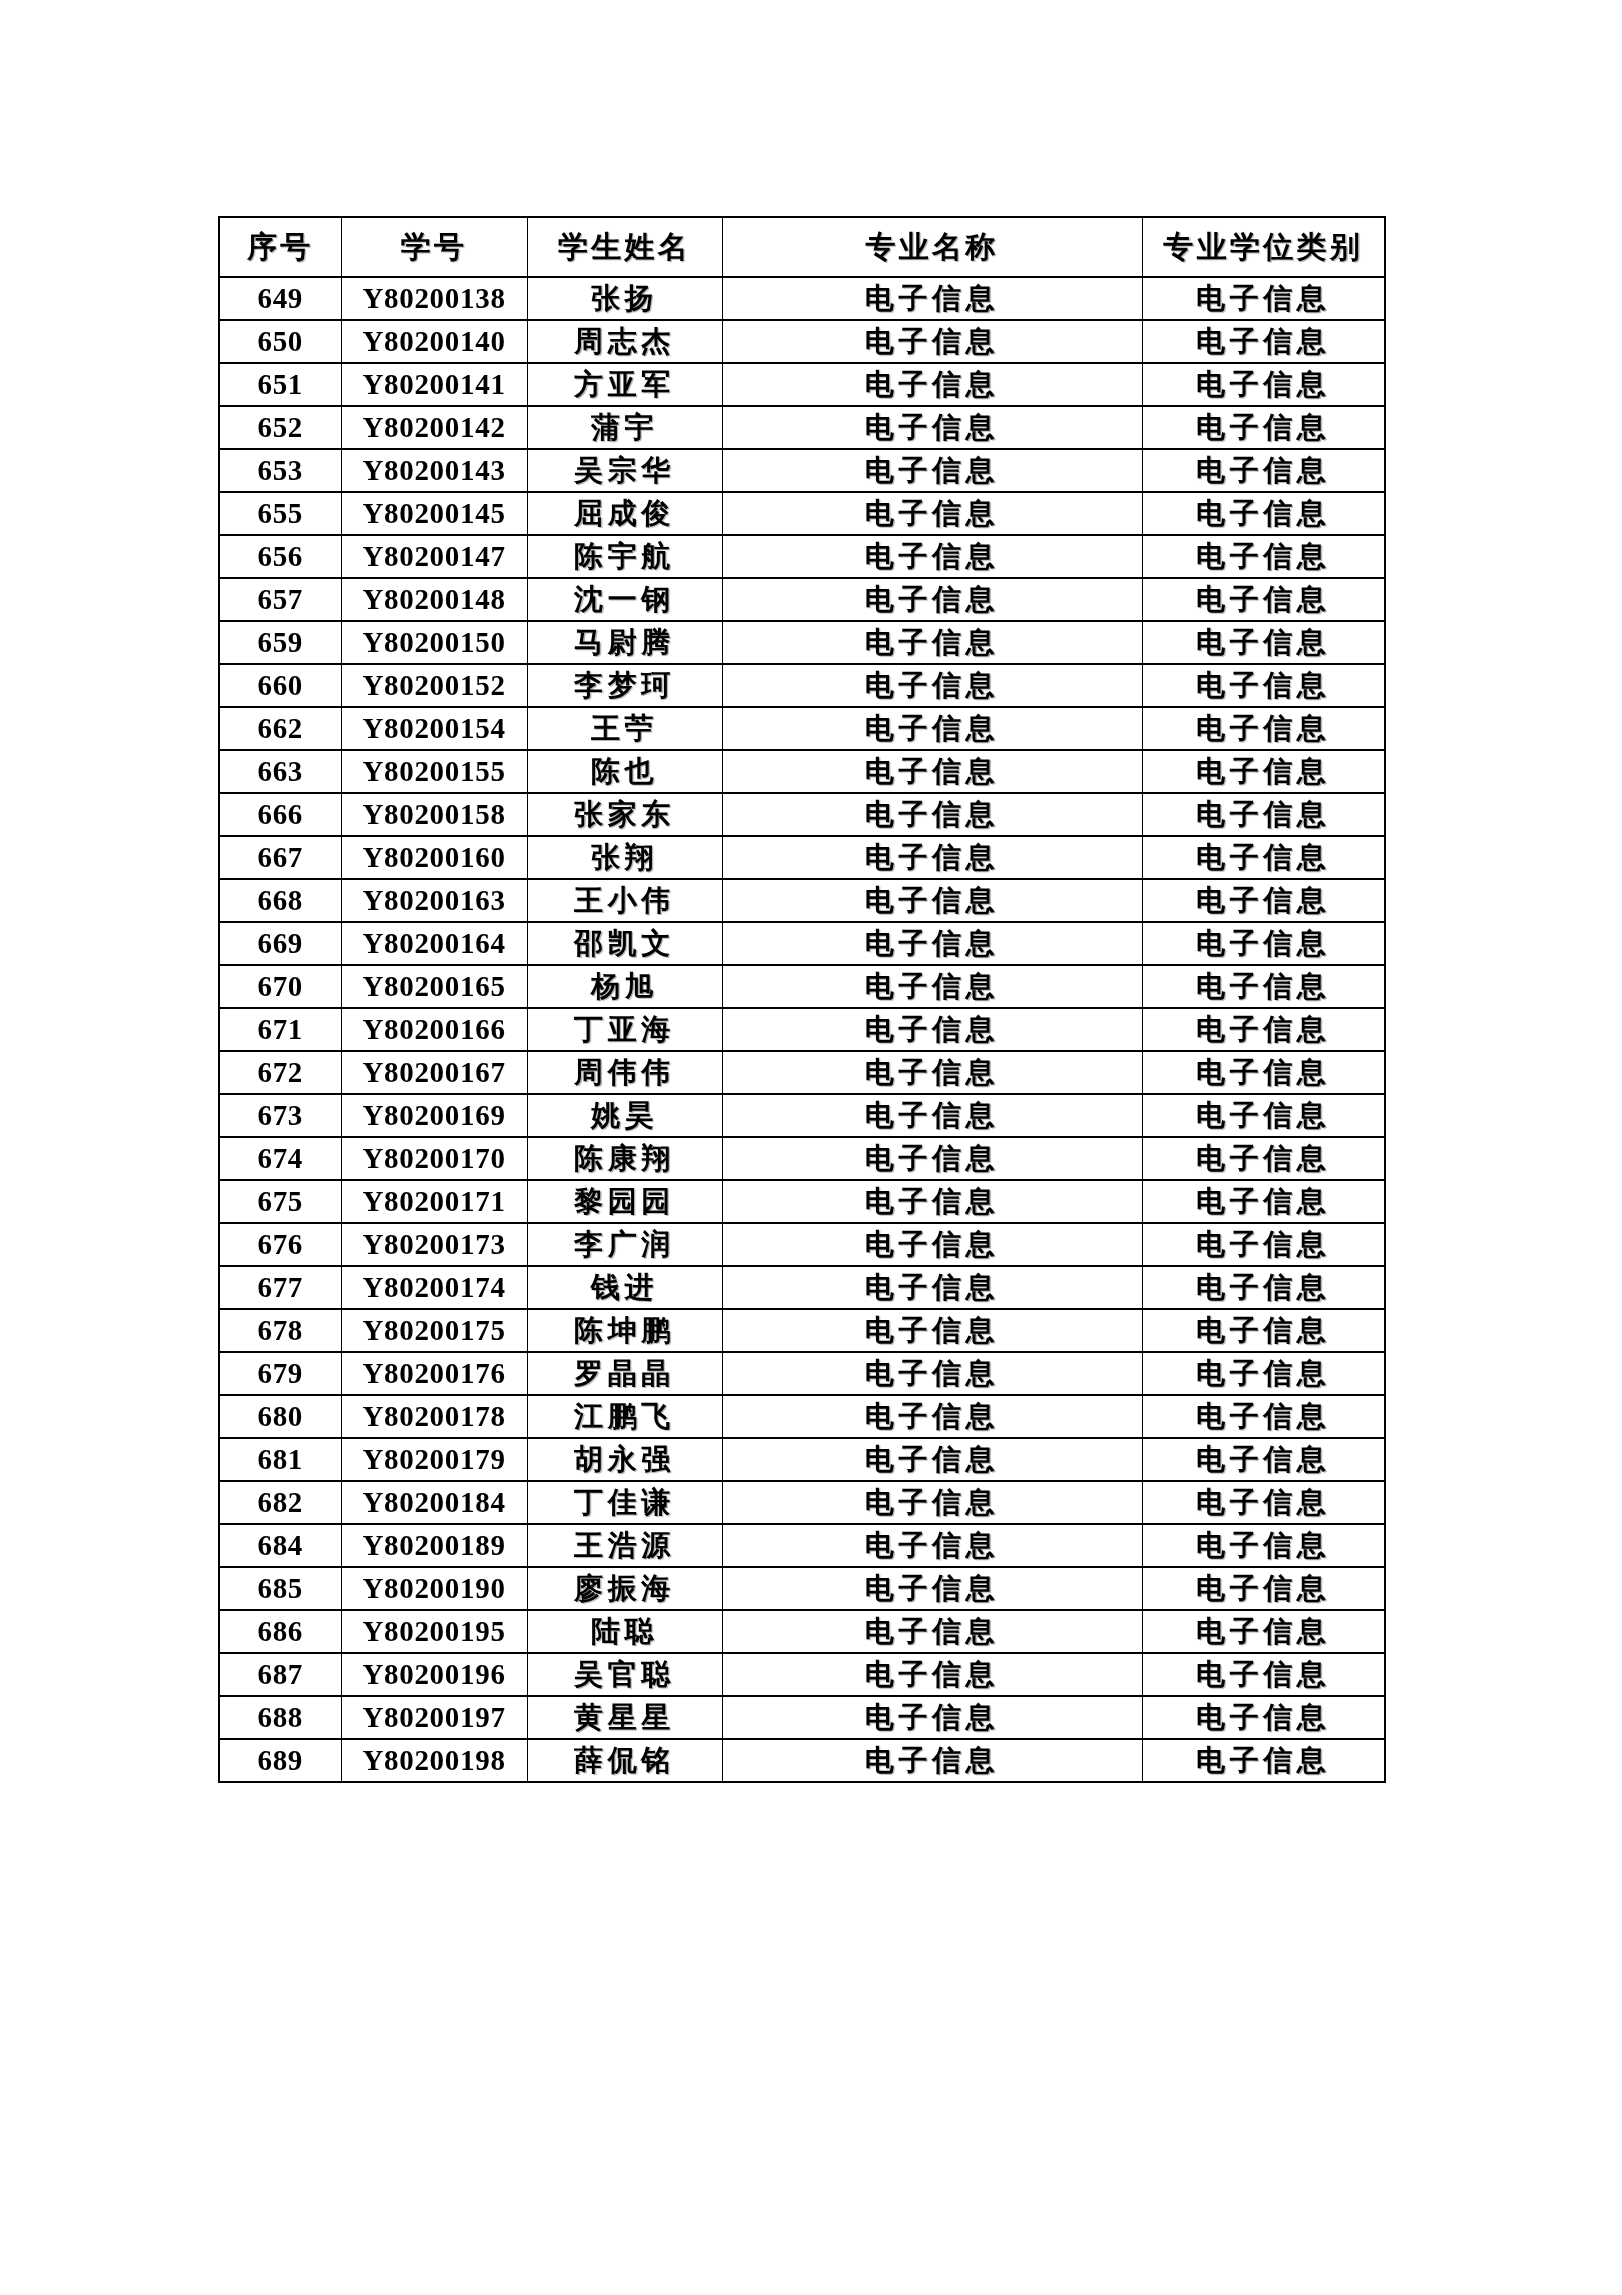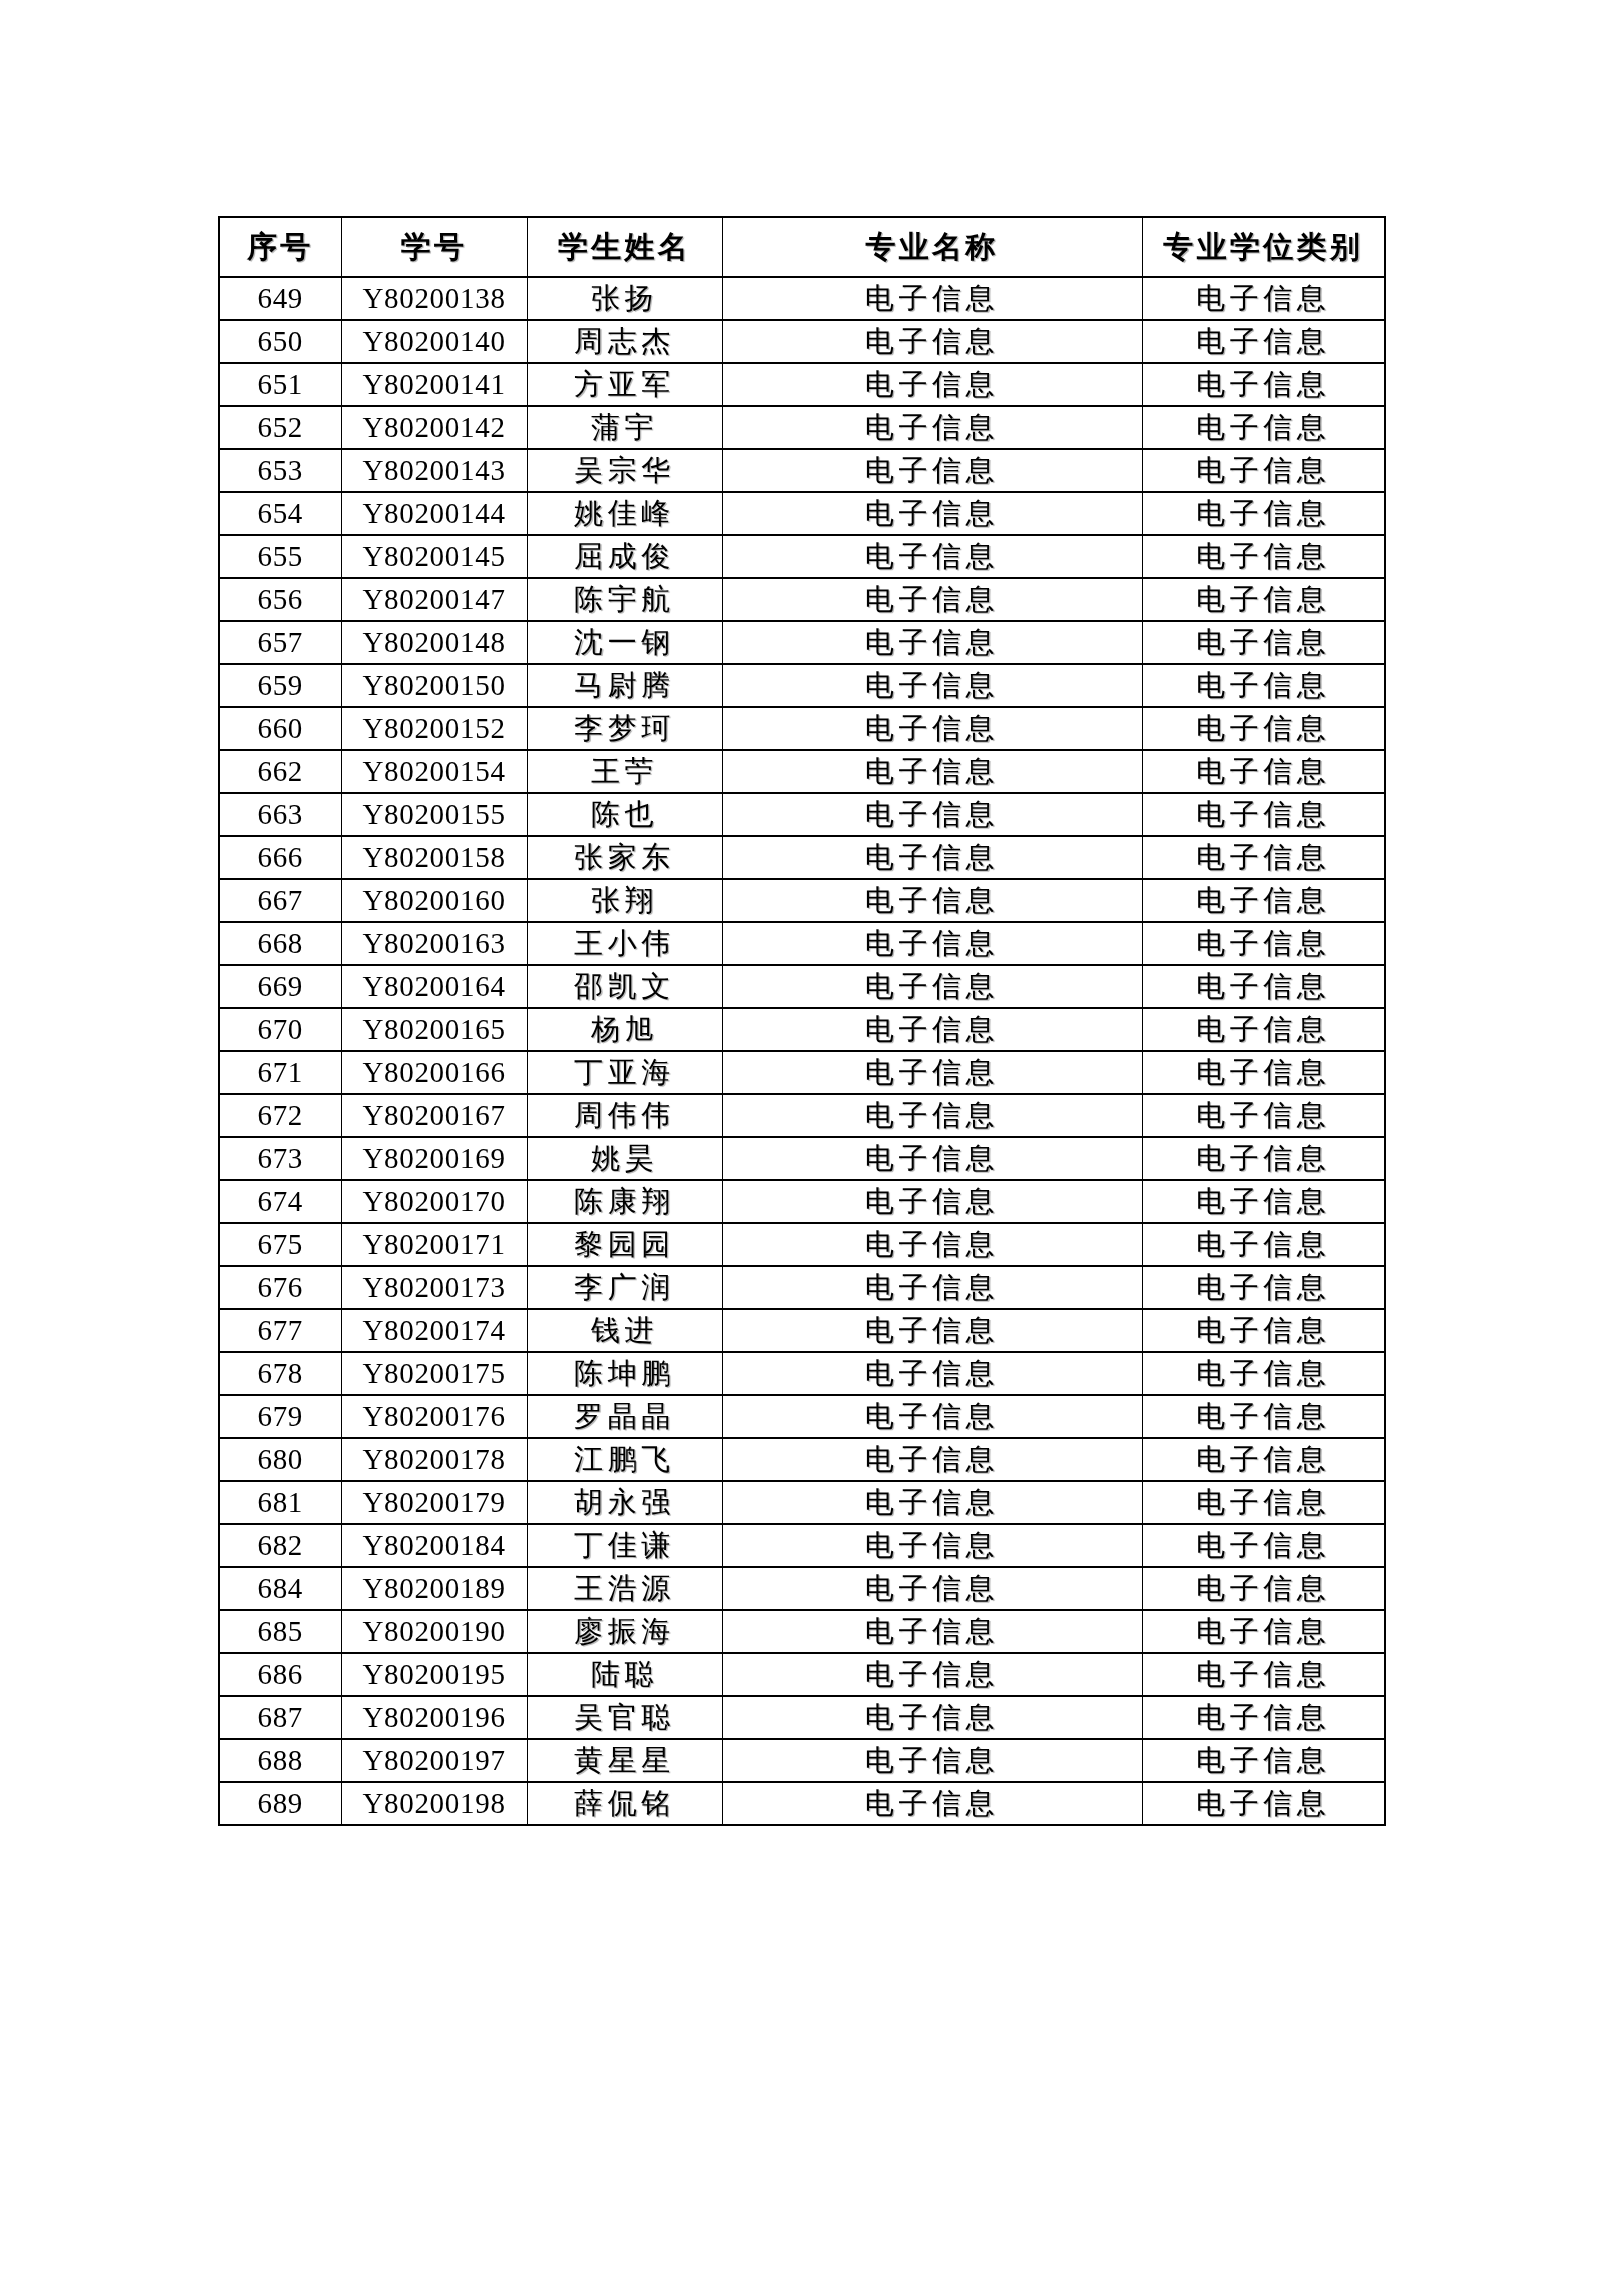--- a/index.html
+++ b/index.html
@@ -35,20 +35,21 @@
     padding: 0;
     overflow: hidden;
     white-space: nowrap;
   }
   table.roster thead tr {
     height: 60px;
     margin-left: 15px;
   }
   table.roster tbody tr {
     height: 43px;
+    font-weight: bold;
   }
   table.roster th {
     font-weight: bold;
     font-size: 30px;
     letter-spacing: 3.3px;
     text-shadow: 1.3px 1.3px 0.7px #b4b4b4;
   }
   table.roster td {
     font-size: 29px;
     letter-spacing: 0.7px;
@@ -109,27 +110,20 @@
           <td class="cjk">电子信息</td>
         </tr>
         <tr>
           <td>653</td>
           <td>Y80200143</td>
           <td class="cjk">吴宗华</td>
           <td class="cjk">电子信息</td>
           <td class="cjk">电子信息</td>
         </tr>
         <tr>
-          <td>654</td>
-          <td>Y80200144</td>
-          <td class="cjk">姚佳峰</td>
-          <td class="cjk">电子信息</td>
-          <td class="cjk">电子信息</td>
-        </tr>
-        <tr>
           <td>655</td>
           <td>Y80200145</td>
           <td class="cjk">屈成俊</td>
           <td class="cjk">电子信息</td>
           <td class="cjk">电子信息</td>
         </tr>
         <tr>
           <td>656</td>
           <td>Y80200147</td>
           <td class="cjk">陈宇航</td>

